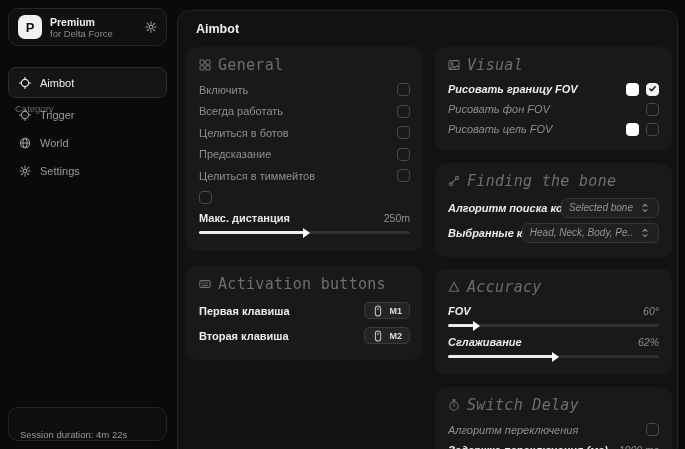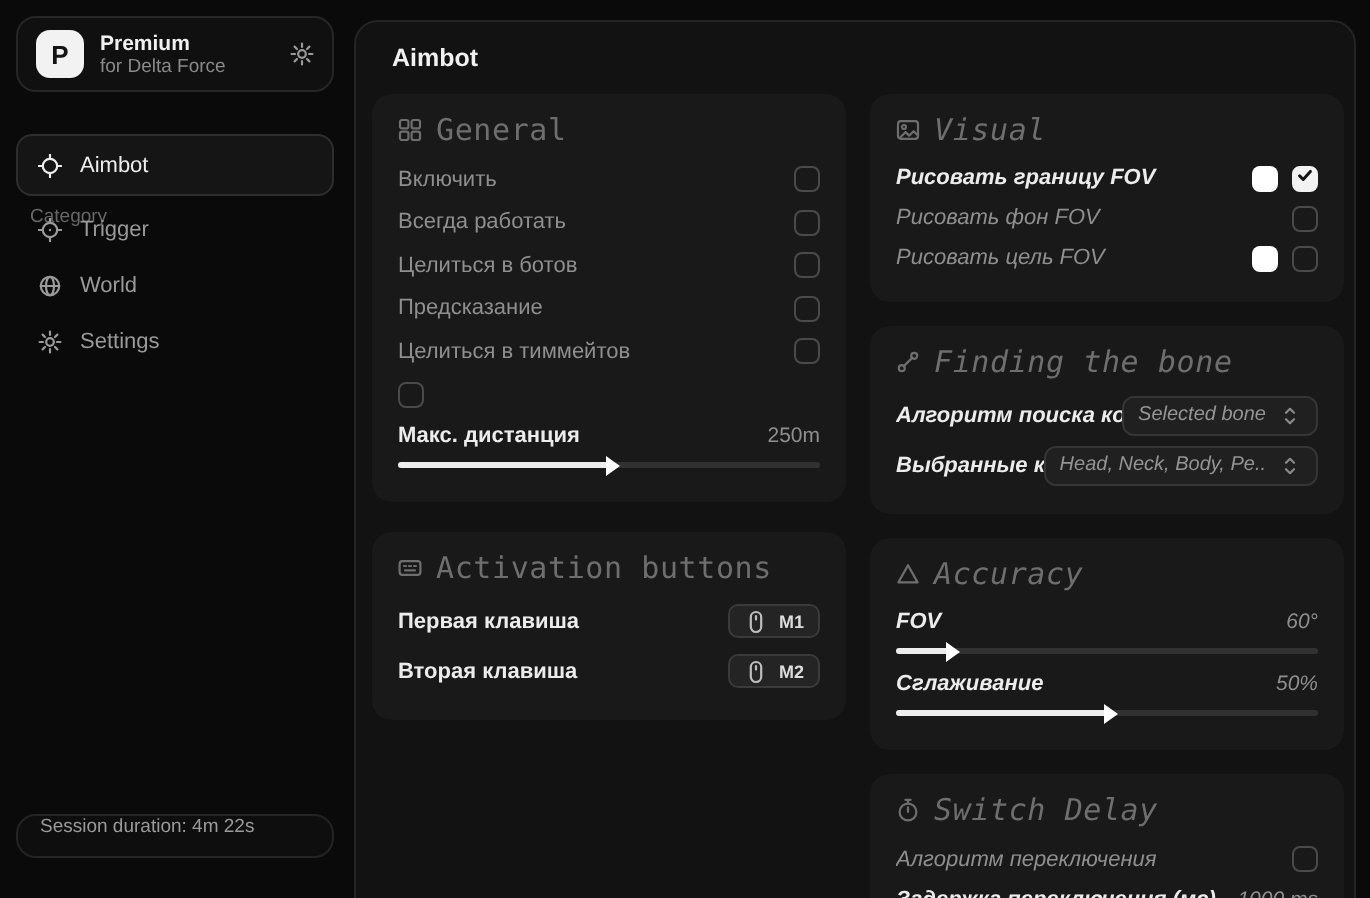--- a/index.html
+++ b/index.html
@@ -16,23 +16,23 @@
     font-weight:700; font-size:13px; display:flex; align-items:center; justify-content:center; flex:0 0 auto; }
   .lc-title { font-size:10.5px; font-weight:700; color:#f0f0f0; line-height:12px; }
   .lc-sub { font-size:9.5px; color:#8a8a8a; line-height:11px; }
   .side-gear { margin-left:auto; color:#9a9a9a; display:flex; }
   .cat-label { position:absolute; left:15px; top:55px; font-size:9.5px; color:#666;margin-top:48px; }
   #sidebar-nav { position:absolute; left:8px; top:67px; width:159px; display:flex; flex-direction:column; }
   .nav-item { display:flex; align-items:center; gap:9px; height:28px; padding:0 9px;
     color:#9a9a9a; font-size:11px; border-radius:8px; border:1px solid transparent; cursor:default; }
   .nav-item.active { border-color:#2e2e2e; background:#151515; color:#ededed; height:31px; margin-bottom:3px; }
   .nav-item .nicon { display:flex; width:13px; justify-content:center; }
-  .session-card { position:absolute; left:8px; top:407px; width:159px; height:22px;
+  .session-card { position:absolute; left:8px; top:407px; width:159px; height:34px;
     border:1px solid #242424; border-radius:10px; background:#0e0e0e;
-    display:flex; align-items:flex-start; padding:0 11px; font-size:9.5px; color:#9a9a9a; }
+    display:flex; align-items:flex-end; padding:0 11px; font-size:9.5px; color:#9a9a9a; }
 
   
   main { position:absolute; left:177px; top:10px; width:501px; height:450px;
     background:#121212; border:1px solid #242424; border-radius:12px; overflow:hidden; }
   .page-title { position:absolute; left:18px; top:11px; font-size:12.5px; font-weight:700; color:#f0f0f0; }
   .cols { position:absolute; left:8px; top:36px; display:flex; gap:12px; }
   .col { width:237px; display:flex; flex-direction:column; }
 
   
   .card { background:#191919; border-radius:10px; padding:10px 13px 12px; margin-bottom:15px; }
@@ -321,21 +321,21 @@
                 <span class="value">60°</span>
               </div>
               <div class="track">
                 <div class="fill" style="width: 13%;"></div>
                 <div class="thumb" style="left: 13%;"></div>
               </div>
             </div>
             <div class="slider-row">
               <div class="slider-head">
                 <span class="label bright">Сглаживание</span>
-                <span class="value">50%</span>
+                <span class="value">62%</span>
               </div>
               <div class="track">
                 <div class="fill" style="width: 50%;"></div>
                 <div class="thumb" style="left: 50%;"></div>
               </div>
             </div>
           </section>
           <section class="card">
             <div class="card-h">
               <span class="hicon">

